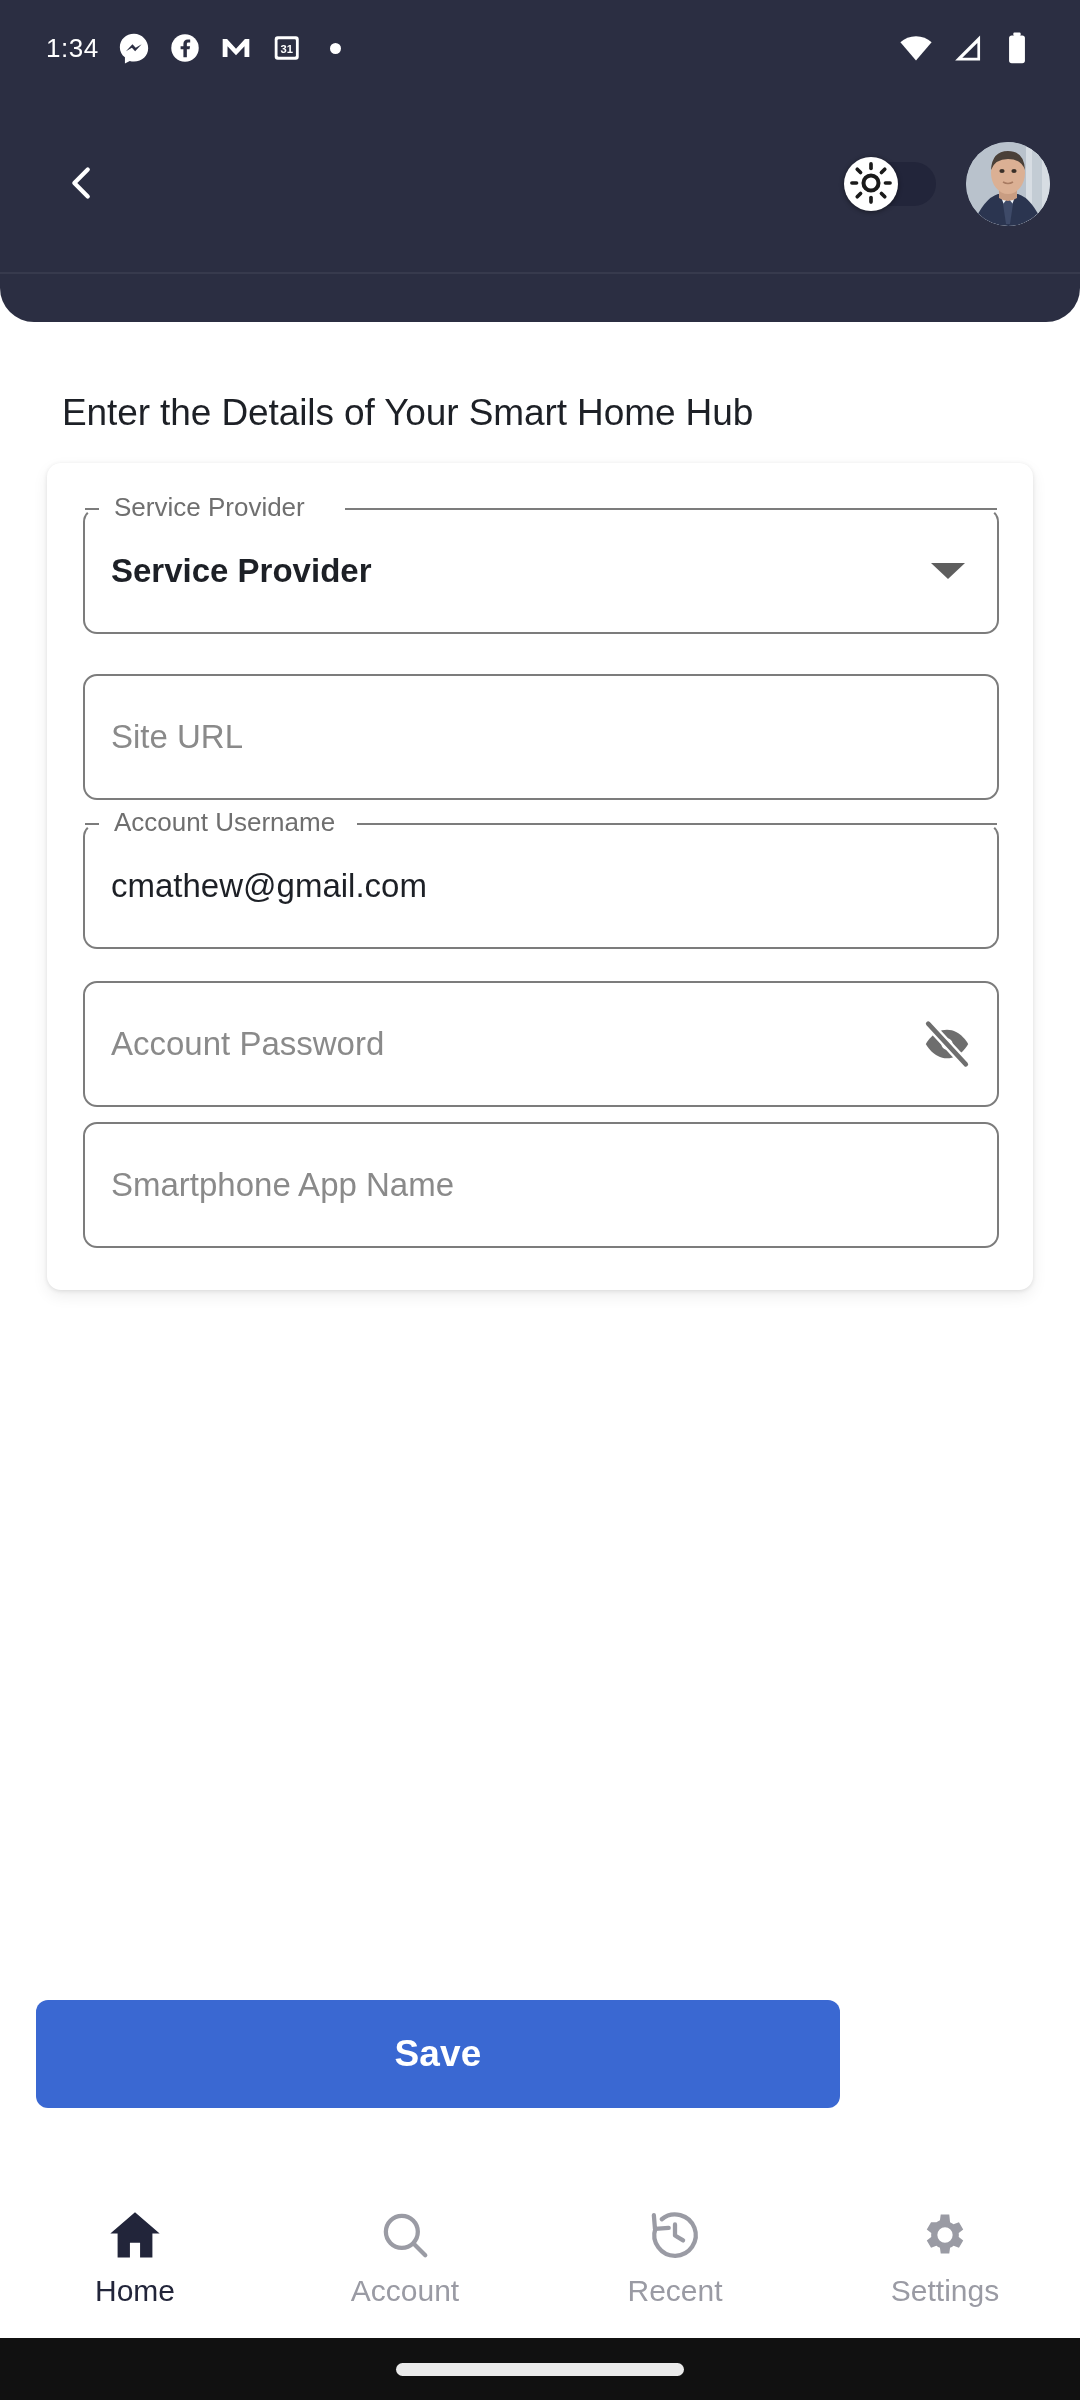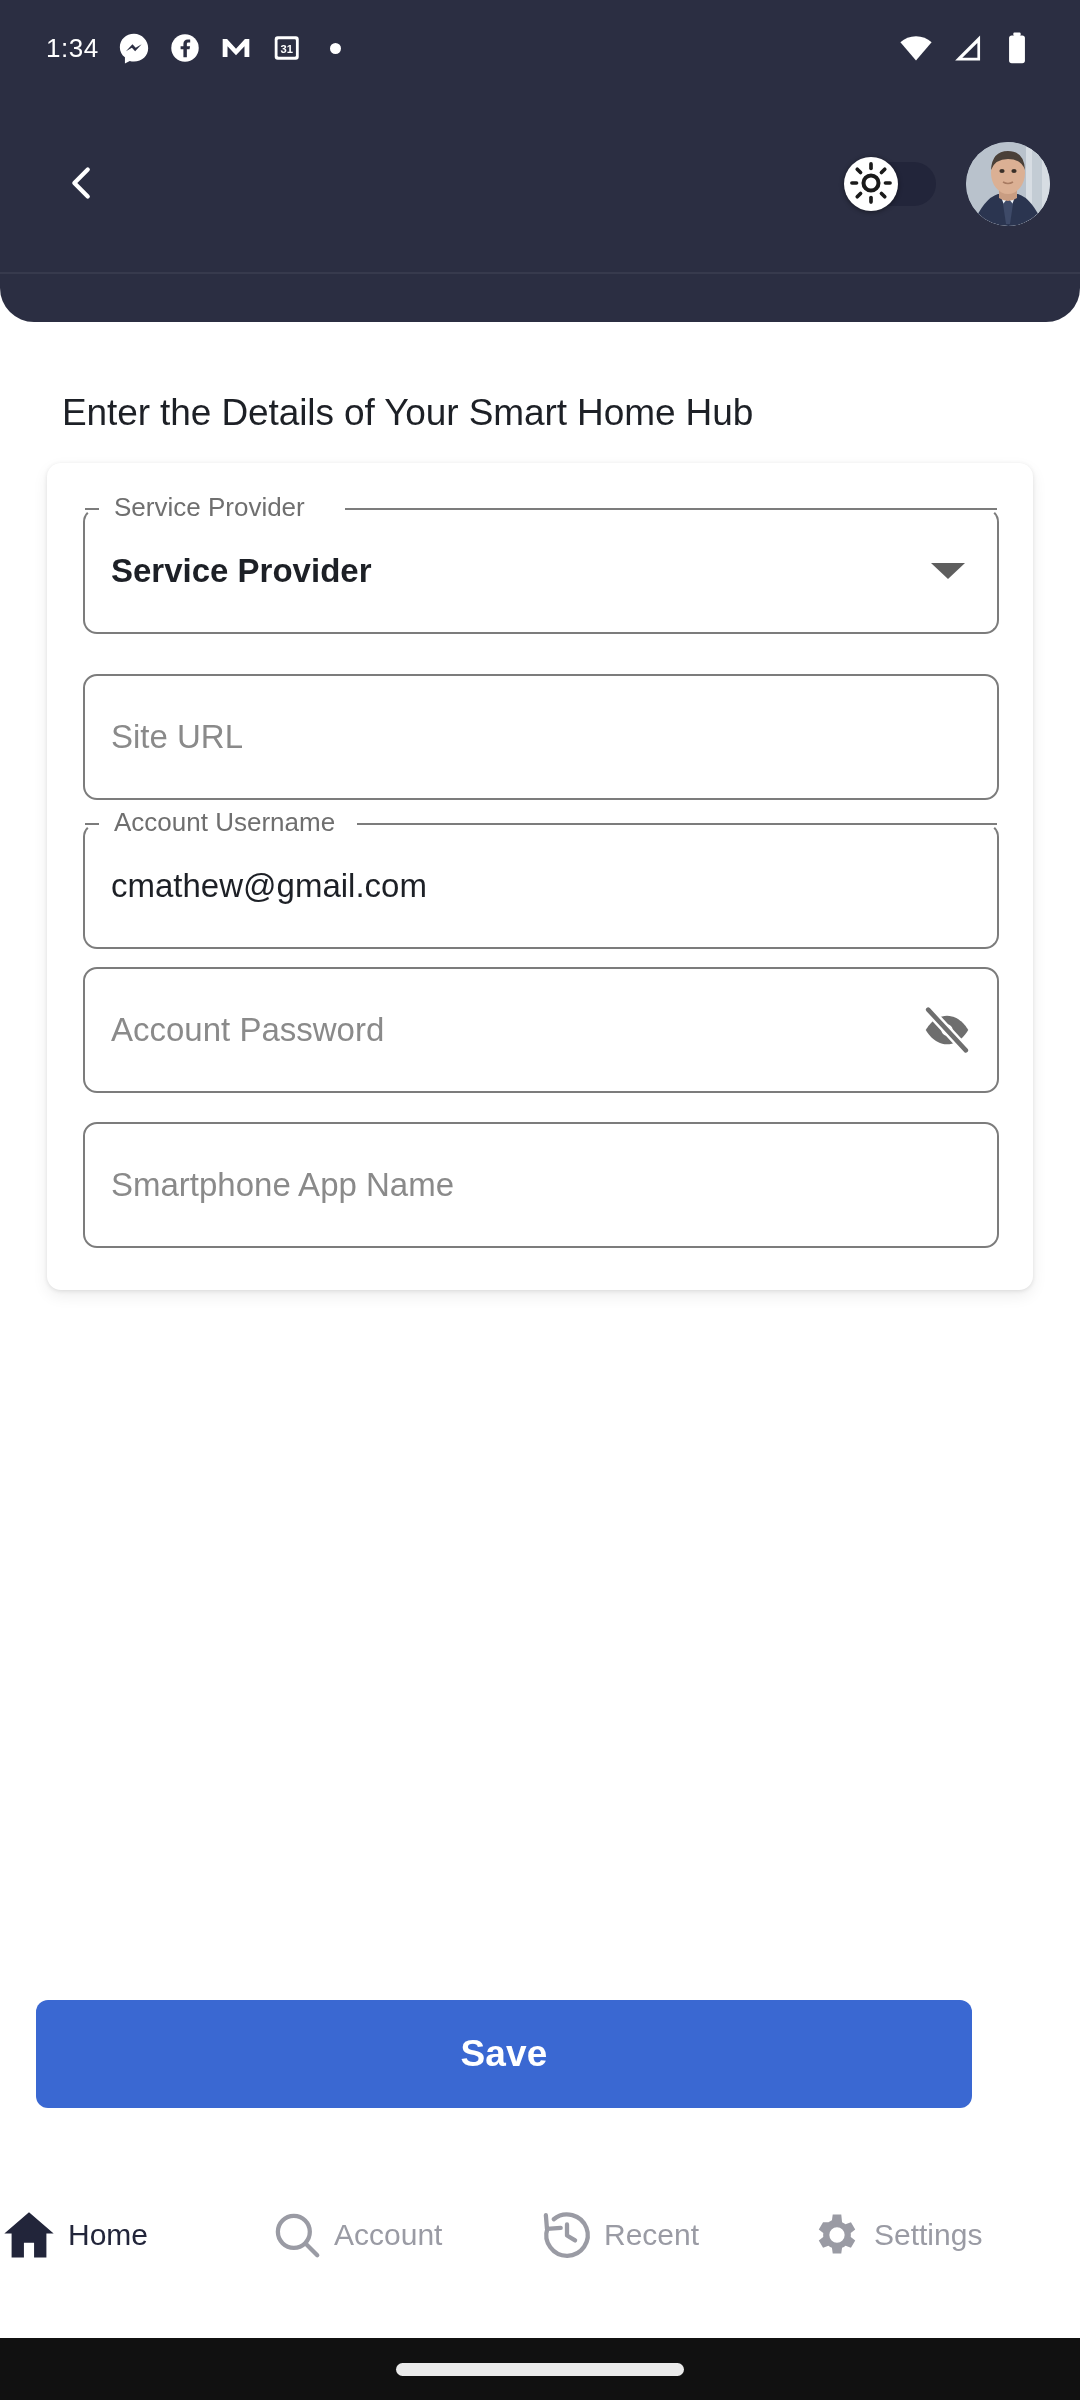--- a/index.html
+++ b/index.html
@@ -229,21 +229,21 @@
     border-right: 17px solid transparent;
     border-top: 16px solid #5e5e5e;
     cursor: pointer;
   }
 
   
   .save-btn {
     position: absolute;
     left: 36px;
     top: 2000px;
-    width: 936px;
+    width: 804px;
     height: 108px;
     background: #3a68d2;
     border: none;
     border-radius: 12px;
     color: #ffffff;
     font-size: 37px;
     font-weight: 700;
     font-family: "Liberation Sans", sans-serif;
     cursor: pointer;
     letter-spacing: 0.2px;
@@ -258,21 +258,21 @@
     height: 148px;
     background: #ffffff;
     display: flex;
     align-items: flex-start;
     justify-content: space-around;
     padding-top: 14px;
   }
   .nav-item {
     width: 25%;
     display: flex;
-    flex-direction: row;
+    flex-direction: column;
     align-items: center;
     gap: 10px;
     cursor: pointer;
     background: transparent;
     border: none;
   }
   .nav-label {
     font-size: 30px;
     color: #9a9ba4;
     font-family: "Liberation Sans", sans-serif;
@@ -446,21 +446,21 @@
 
     <div class="field floating" style="top:360px;">
       <div class="field-box">
         <span class="notch-line-left"></span>
         <span class="notch-line-right" style="width: 640px;"></span>
       </div>
       <span class="float-label">Account Username</span>
       <span class="field-value">cmathew@gmail.com</span>
     </div>
 
-    <div class="field" style="top:504px;">
+    <div class="field" style="top:518px;">
       <div class="field-box"></div>
       <span class="field-placeholder">Account Password</span>
       <span class="trailing-icon">
         <svg width="52" height="52" viewBox="0 0 24 24" fill="none" stroke="#6e6e6e" stroke-width="2" stroke-linecap="round" stroke-linejoin="round">
           <path d="M2.2 12S5.7 5.4 12 5.4 21.8 12 21.8 12 18.3 18.6 12 18.6 2.2 12 2.2 12z" fill="#6e6e6e" stroke="none"></path>
           <circle cx="12" cy="12" r="3.4" fill="#ffffff" stroke="none"></circle>
           <circle cx="12" cy="12" r="3.4" stroke="#6e6e6e" stroke-width="1.6"></circle>
           <line x1="3.3" y1="2.6" x2="20.7" y2="21.4" stroke="#ffffff" stroke-width="4.4"></line>
           <line x1="3.3" y1="2.6" x2="20.7" y2="21.4" stroke="#6e6e6e" stroke-width="2.1"></line>
         </svg>

